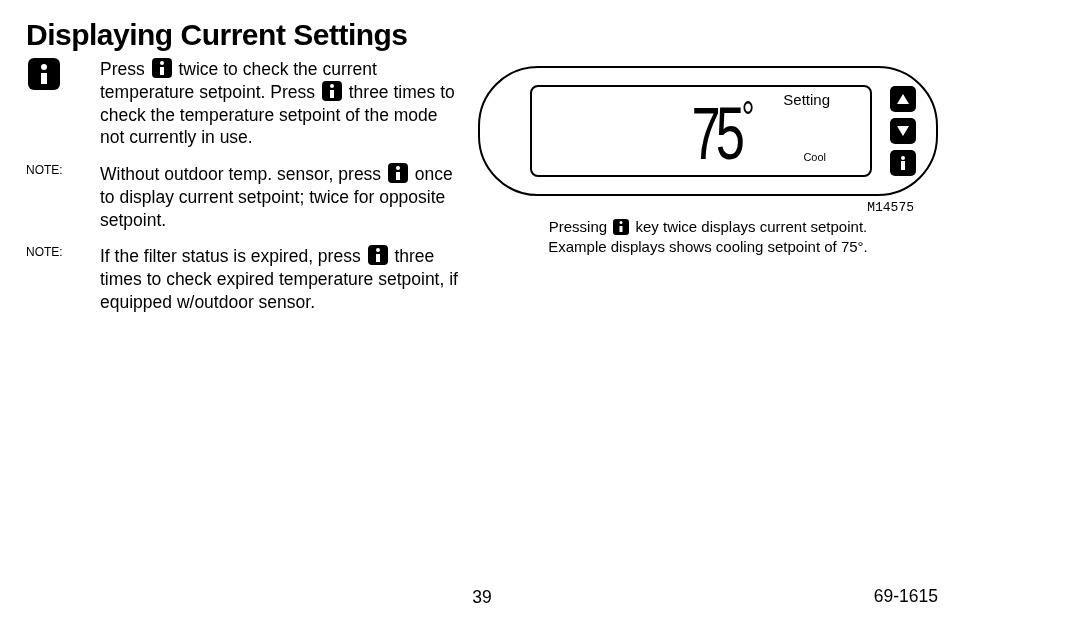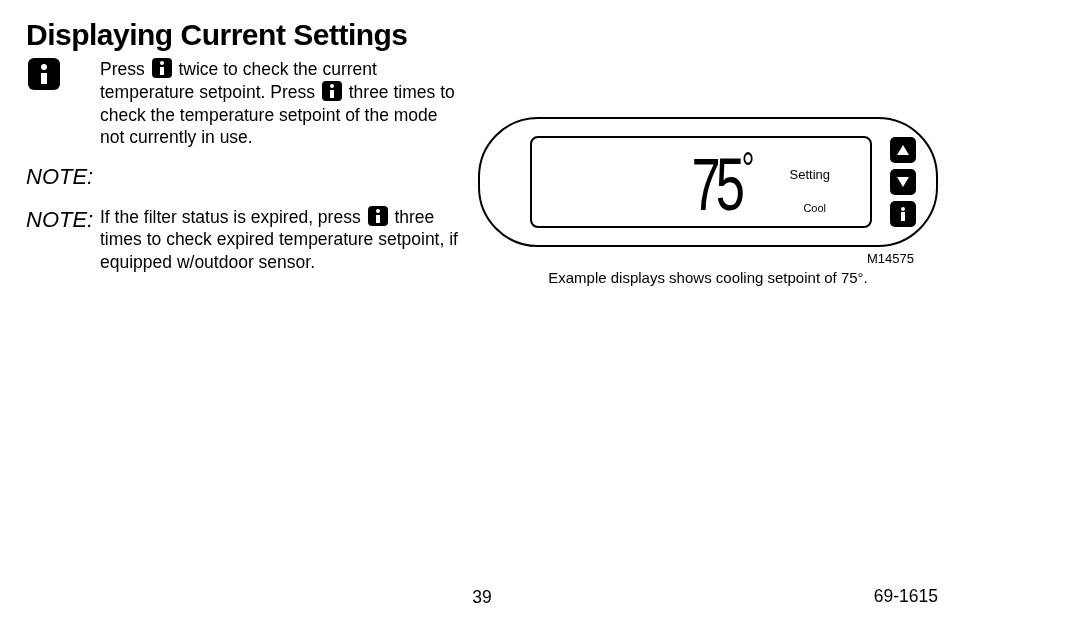--- a/index.html
+++ b/index.html
@@ -21,21 +21,20 @@
   h1.title {
     font-family: Arial, Helvetica, sans-serif;
     font-weight: 700;
     font-size: 30px;
     letter-spacing: -0.5px;
     margin: 0 0 6px 0;
   }
   .columns {
     display: flex;
     gap: 12px;
-    align-items: flex-end;
   }
   .left {
     width: 520px;
   }
   .right {
     flex: 1;
     padding-top: 8px;
   }
   
   .para {
@@ -44,22 +43,21 @@
     line-height: 1.3;
     margin-bottom: 14px;
   }
   .para .lead {
     flex: 0 0 74px;
   }
   .para .body {
     flex: 1;
   }
   .note-label {
-    font-size: 22px;
-    font-style: italic;
+    font-size: 12px;
   }
   
   .ic {
     display: inline-block;
     width: 20px;
     height: 20px;
     background: #000;
     color: #fff;
     border-radius: 4px;
     vertical-align: -3px;
@@ -117,22 +115,21 @@
     border-radius: 8px;
     position: relative;
     display: flex;
     align-items: center;
     justify-content: center;
     font-family: Arial, sans-serif;
   }
   .screen .label-top {
     position: absolute;
     top: 4px; right: 40px;
-    font-size: 13px;
-    margin-top: 25px;
+    font-size: 15px;
   }
   .screen .label-bot {
     position: absolute;
     bottom: 12px; right: 44px;
     font-size: 11px;
   }
   .screen .temp {
     font-size: 64px;
     font-weight: 400;
     letter-spacing: -6px;
@@ -181,20 +178,21 @@
   }
   .kbtn.iinfo::after {
     content:""; position:absolute; width:4px; height:9px; background:#fff; margin-top:5px;
   }
   .kbtn.iinfo { position: relative; flex-direction: column; }
 
   .figno {
     text-align: right;
     font-size: 13px;
     margin: 4px 24px 2px 0;
+    font-family: Liberation Mono, monospace;
   }
   .caption {
     font-size: 15px;
     text-align: center;
     line-height: 1.35;
   }
   .caption .line { display: block; }
 
   
   .footer {
@@ -237,20 +235,25 @@
           <span>Press </span>
           <span class="ic"></span>
           <span> twice to check the current temperature setpoint.  Press </span>
           <span class="ic"></span>
           <span> three times to check the temperature setpoint of the mode not currently in use.</span>
         </div>
       </div>
 
       <div class="para">
         <div class="lead note-label">NOTE:</div>
+        <div class="body">
+          <span>Without outdoor temp. sensor, press </span>
+          <span class="ic"></span>
+          <span> once to display current setpoint; twice for opposite setpoint.</span>
+        </div>
       </div>
 
       <div class="para">
         <div class="lead note-label">NOTE:</div>
         <div class="body">
           <span>If the filter status is expired, press </span>
           <span class="ic"></span>
           <span> three times to check expired temperature setpoint, if equipped w/outdoor sensor.</span>
         </div>
       </div>
@@ -274,20 +277,25 @@
           <div class="kbtn">
               <div class="tri-dn"></div>
             </div>
           <div class="kbtn iinfo"></div>
         </div>
       </div>
 
       <div class="figno">M14575</div>
 
       <div class="caption">
+        <span class="line">
+          <span>Pressing </span>
+          <span class="ic mini"></span>
+          <span> key twice displays current setpoint.</span>
+        </span>
         <span class="line">Example displays shows cooling setpoint of 75°.</span>
       </div>
 
     </div>
   </div>
 
   <div class="footer">
     <span></span>
     <span class="center">39</span>
     <span class="right">

